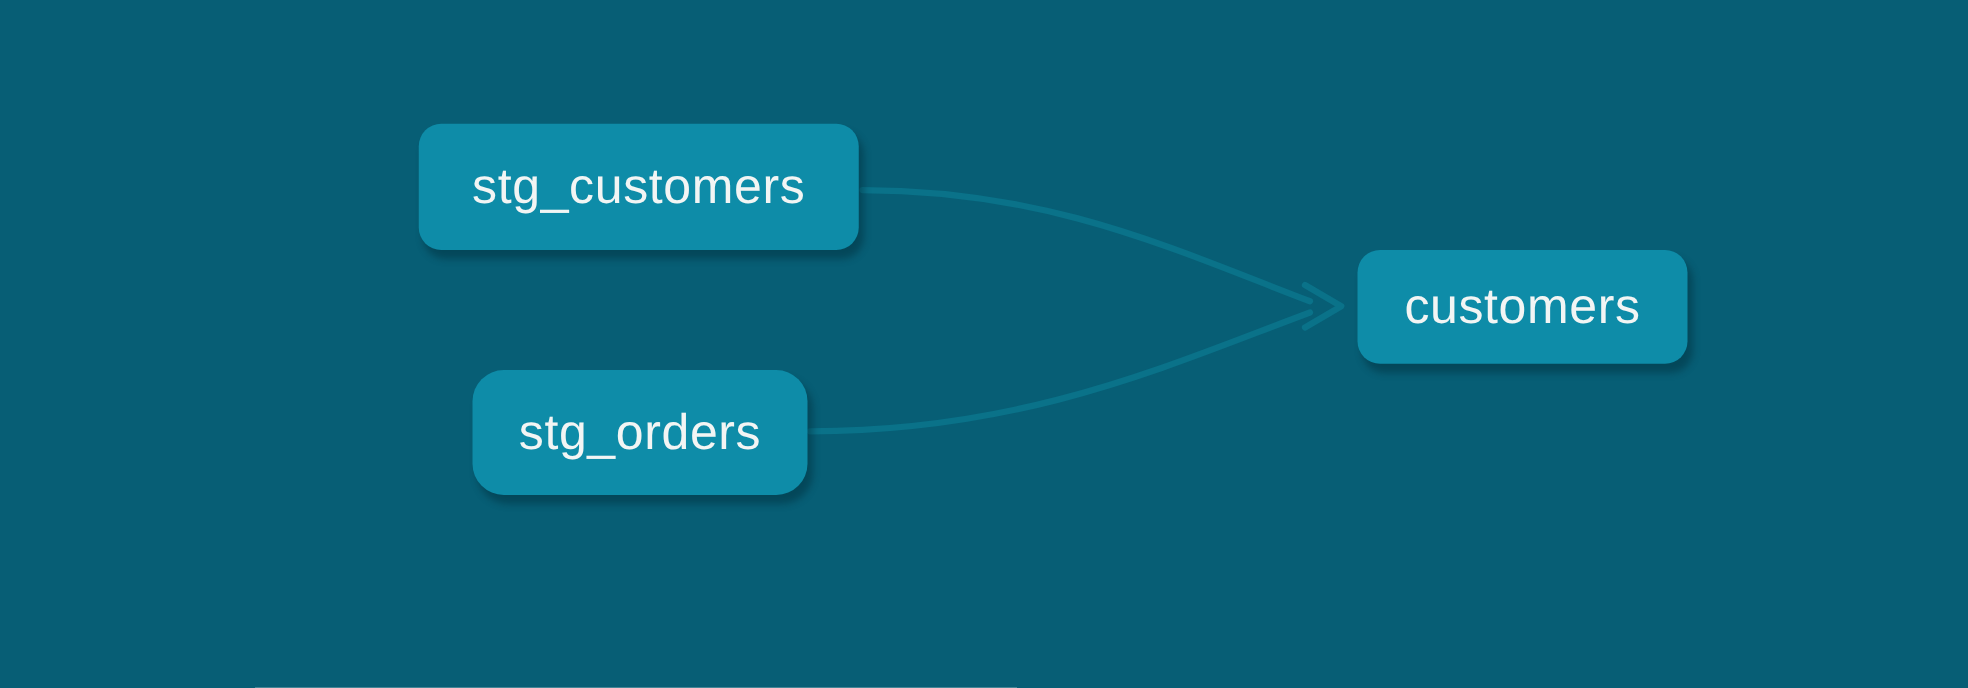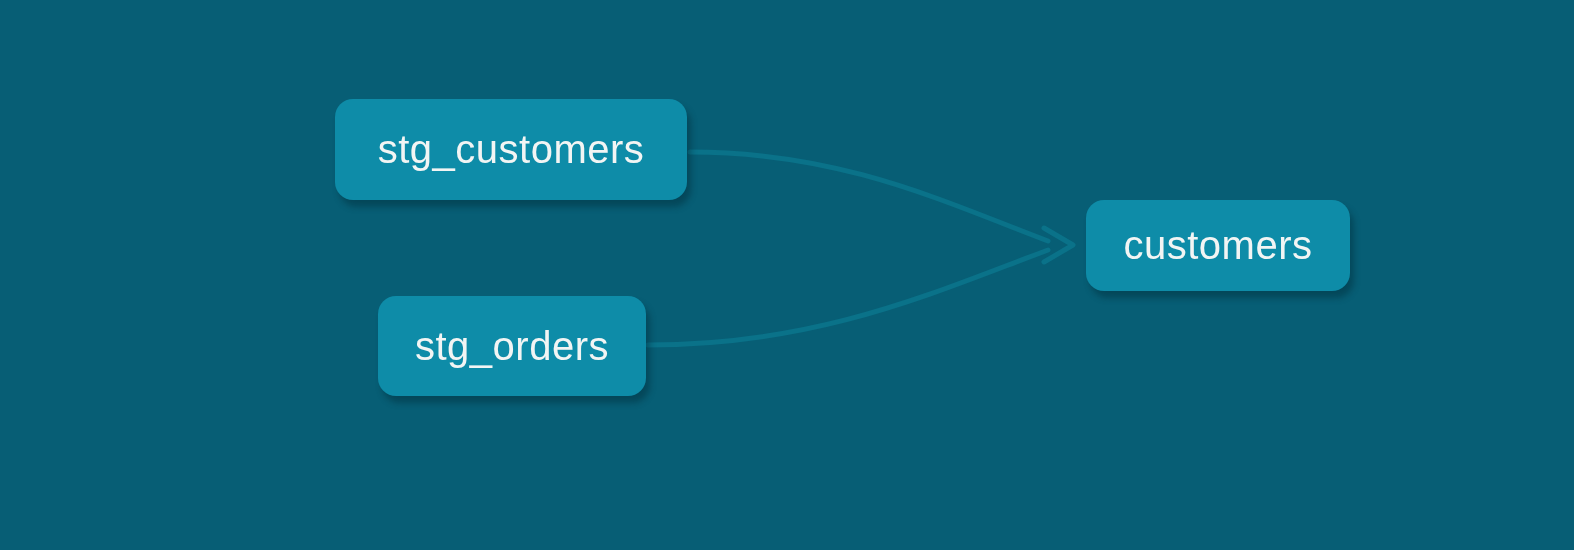--- a/index.html
+++ b/index.html
@@ -45,21 +45,21 @@
     box-shadow: 4px 7px 6px rgba(2, 44, 58, 0.45);
     font-size: 40px;
     letter-spacing: 0.5px;
     cursor: pointer;
     box-sizing: border-box;
   }
   .node .label {
     white-space: nowrap;
   }
   #node-stg-customers { left: 335px; top: 99px;  width: 352px; height: 101px; }
-  #node-stg-orders    { left: 378px; top: 296px; width: 268px; height: 100px; }
+  #node-stg-orders    { left: 378px; top: 296px; width: 268px; height: 100px; border-radius: 25px; }
   #node-customers     { left: 1086px; top: 200px; width: 264px; height: 91px; }
 </style>
 </head>
 <body>
 
 <div id="canvas">
 
   <svg class="edges-layer" viewBox="0 0 1574 550" xmlns="http://www.w3.org/2000/svg">
     <path class="edge-path" d="M 690 152 C 840 152, 940 200, 1048 241"></path>
     <path class="edge-path" d="M 648 345 C 820 345, 935 292, 1048 250"></path>

